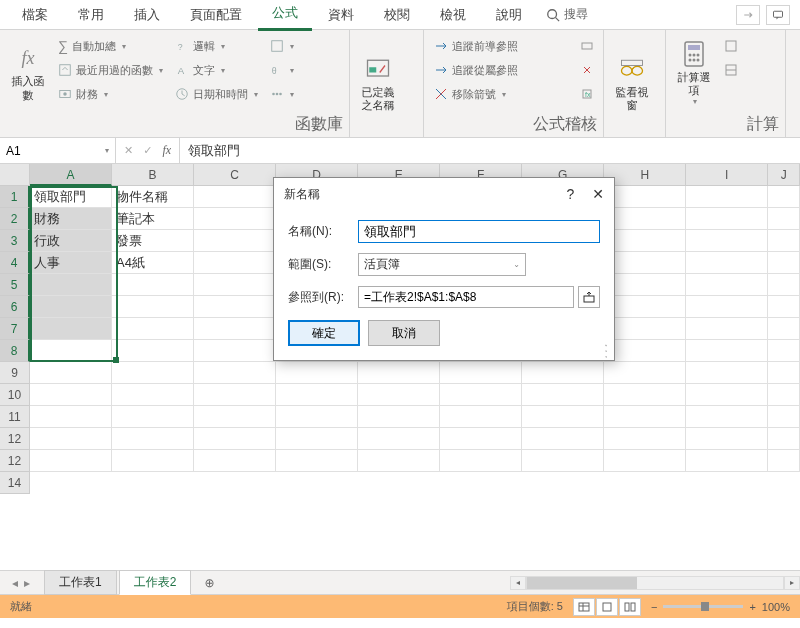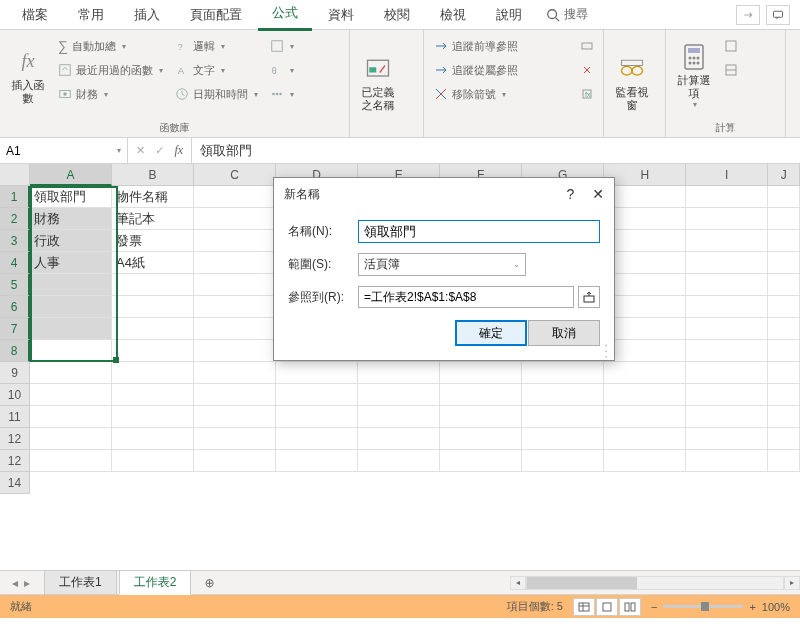--- a/index.html
+++ b/index.html
@@ -9,30 +9,30 @@
 .ribbon-tabs { display: flex; align-items: center; height: 30px; background: #fff; border-bottom: 1px solid #d4d4d4; padding-left: 8px; gap: 2px; }
 .ribbon-tab { padding: 6px 14px; font-size: 13px; color: #444; cursor: pointer; }
 .ribbon-tab.active { border-bottom: 3px solid #217346; color: #217346; font-weight: 500; }
 .ribbon-search { display: flex; align-items: center; gap: 4px; margin-left: 8px; color: #666; }
 .ribbon-right { margin-left: auto; display: flex; gap: 6px; padding-right: 10px; }
 .ribbon-right-btn { width: 24px; height: 20px; border: 1px solid #d4d4d4; display: flex; align-items: center; justify-content: center; background: #fff; }
 
 .ribbon-body { height: 108px; background: #f3f2f1; border-bottom: 1px solid #d4d4d4; display: flex; }
 .ribbon-group { border-right: 1px solid #d4d4d4; padding: 4px 6px 2px 6px; display: flex; flex-direction: column; justify-content: space-between; }
 .ribbon-group-content { display: flex; gap: 4px; flex: 1; }
-.ribbon-group-label { text-align: center; font-size: 10px; color: #666; padding-top: 2px; }
+.ribbon-group-label { text-align: right; font-size: 16px; color: #666; padding-top: 2px; }
 .rbtn-big { display: flex; flex-direction: column; align-items: center; justify-content: center; width: 44px; padding: 4px 2px; cursor: pointer; font-size: 11px; text-align: center; line-height: 1.2; }
 .rbtn-icon { width: 28px; height: 28px; display: flex; align-items: center; justify-content: center; margin-bottom: 3px; }
 .rbtn-small { display: flex; align-items: center; gap: 4px; padding: 2px 4px; font-size: 11px; color: #666; cursor: pointer; height: 24px; white-space: nowrap; }
 .rbtn-col { display: flex; flex-direction: column; }
 .dd { font-size: 8px; margin-left: 2px; color: #888; }
 
 
 .formula-bar { height: 26px; display: flex; align-items: stretch; border-bottom: 1px solid #d4d4d4; }
-.name-box { width: 128px; border-right: 1px solid #d4d4d4; display: flex; align-items: center; padding: 0 6px; font-size: 12px; }
+.name-box { width: 116px; border-right: 1px solid #d4d4d4; display: flex; align-items: center; padding: 0 6px; font-size: 12px; }
 .name-box input { border: none; width: 80px; font-size: 12px; outline: none; }
 .name-box .dd { margin-left: auto; }
 .fb-btns { display: flex; align-items: center; padding: 0 8px; gap: 10px; color: #aaa; border-right: 1px solid #d4d4d4; }
 .fb-fx { font-style: italic; font-family: serif; color: #666; }
 .fb-input { flex: 1; display: flex; align-items: center; padding: 0 8px; font-size: 13px; color: #333; }
 
 
 .grid-wrap { position: relative; height: 406px; overflow: hidden; background: #fff; }
 .corner { position: absolute; left: 0; top: 0; width: 30px; height: 22px; background: #e6e6e6; border-right: 1px solid #ccc; border-bottom: 1px solid #ccc; }
 .col-headers { position: absolute; left: 30px; top: 0; right: 0; height: 22px; display: flex; }
@@ -80,21 +80,21 @@
 .dlg-label { width: 70px; font-size: 12px; padding-top: 3px; }
 .dlg-field { flex: 1; }
 .dlg-input { width: 100%; border: 1px solid #7a7a7a; padding: 3px 5px; font-size: 13px; outline: 1px solid #0078d4; outline-offset: -1px; }
 .dlg-select { width: 168px; border: 1px solid #adadad; padding: 2px 5px; font-size: 12px; background: #fff; display: flex; justify-content: space-between; align-items: center; }
 .dlg-textarea { width: 100%; height: 66px; border: 1px solid #adadad; resize: none; font-size: 12px; padding: 3px; }
 .dlg-scroll { width: 16px; display: flex; flex-direction: column; justify-content: space-between; }
 .dlg-scroll-btn { width: 16px; height: 16px; background: #f0f0f0; border: 1px solid #ddd; font-size: 8px; text-align: center; }
 .dlg-ref-wrap { display: flex; gap: 4px; }
 .dlg-ref { flex: 1; border: 1px solid #adadad; padding: 3px 5px; font-size: 12px; }
 .dlg-ref-btn { width: 22px; border: 1px solid #adadad; display: flex; align-items: center; justify-content: center; }
-.dlg-buttons { display: flex; justify-content: flex-end; gap: 1px; margin-top: 12px; }
+.dlg-buttons { display: flex; gap: 8px; margin-top: 12px; }
 .dlg-btn { width: 72px; height: 26px; border: 1px solid #adadad; background: #e1e1e1; font-size: 12px; cursor: pointer; }
 .dlg-btn.primary { border: 2px solid #0078d4; background: #e5f1fb; }
 .dialog-resize { position: absolute; right: 2px; bottom: 2px; font-size: 12px; color: #aaa; transform: rotate(-45deg); pointer-events: none; }
 
 svg { display: block; }
 </style>
 </head>
 <body>
 
 <div class="ribbon-tabs">
@@ -257,20 +257,21 @@
             </svg>
             <span>移除箭號</span>
             <span class="dd">▾</span>
             <svg width="12" height="12" style="margin-left:auto">
               <rect x="2" y="2" width="8" height="8" fill="none" stroke="#999"></rect>
               <text x="4" y="9" font-size="7" fill="#4a8">fx</text>
             </svg>
           </div>
       </div>
     </div>
+    <div class="ribbon-group-label">公式稽核</div>
   </div>
 
   <div class="ribbon-group" style="width:62px">
     <div class="ribbon-group-content">
       <div class="rbtn-big">
         <div class="rbtn-icon">
             <svg width="28" height="24" viewBox="0 0 32 24">
               <ellipse cx="10" cy="14" rx="6" ry="5" fill="none" stroke="#c90" stroke-width="1.5"></ellipse>
               <ellipse cx="22" cy="14" rx="6" ry="5" fill="none" stroke="#c90" stroke-width="1.5"></ellipse>
               <path d="M16 13 Q16 11 18 11" stroke="#c90" fill="none"></path>

